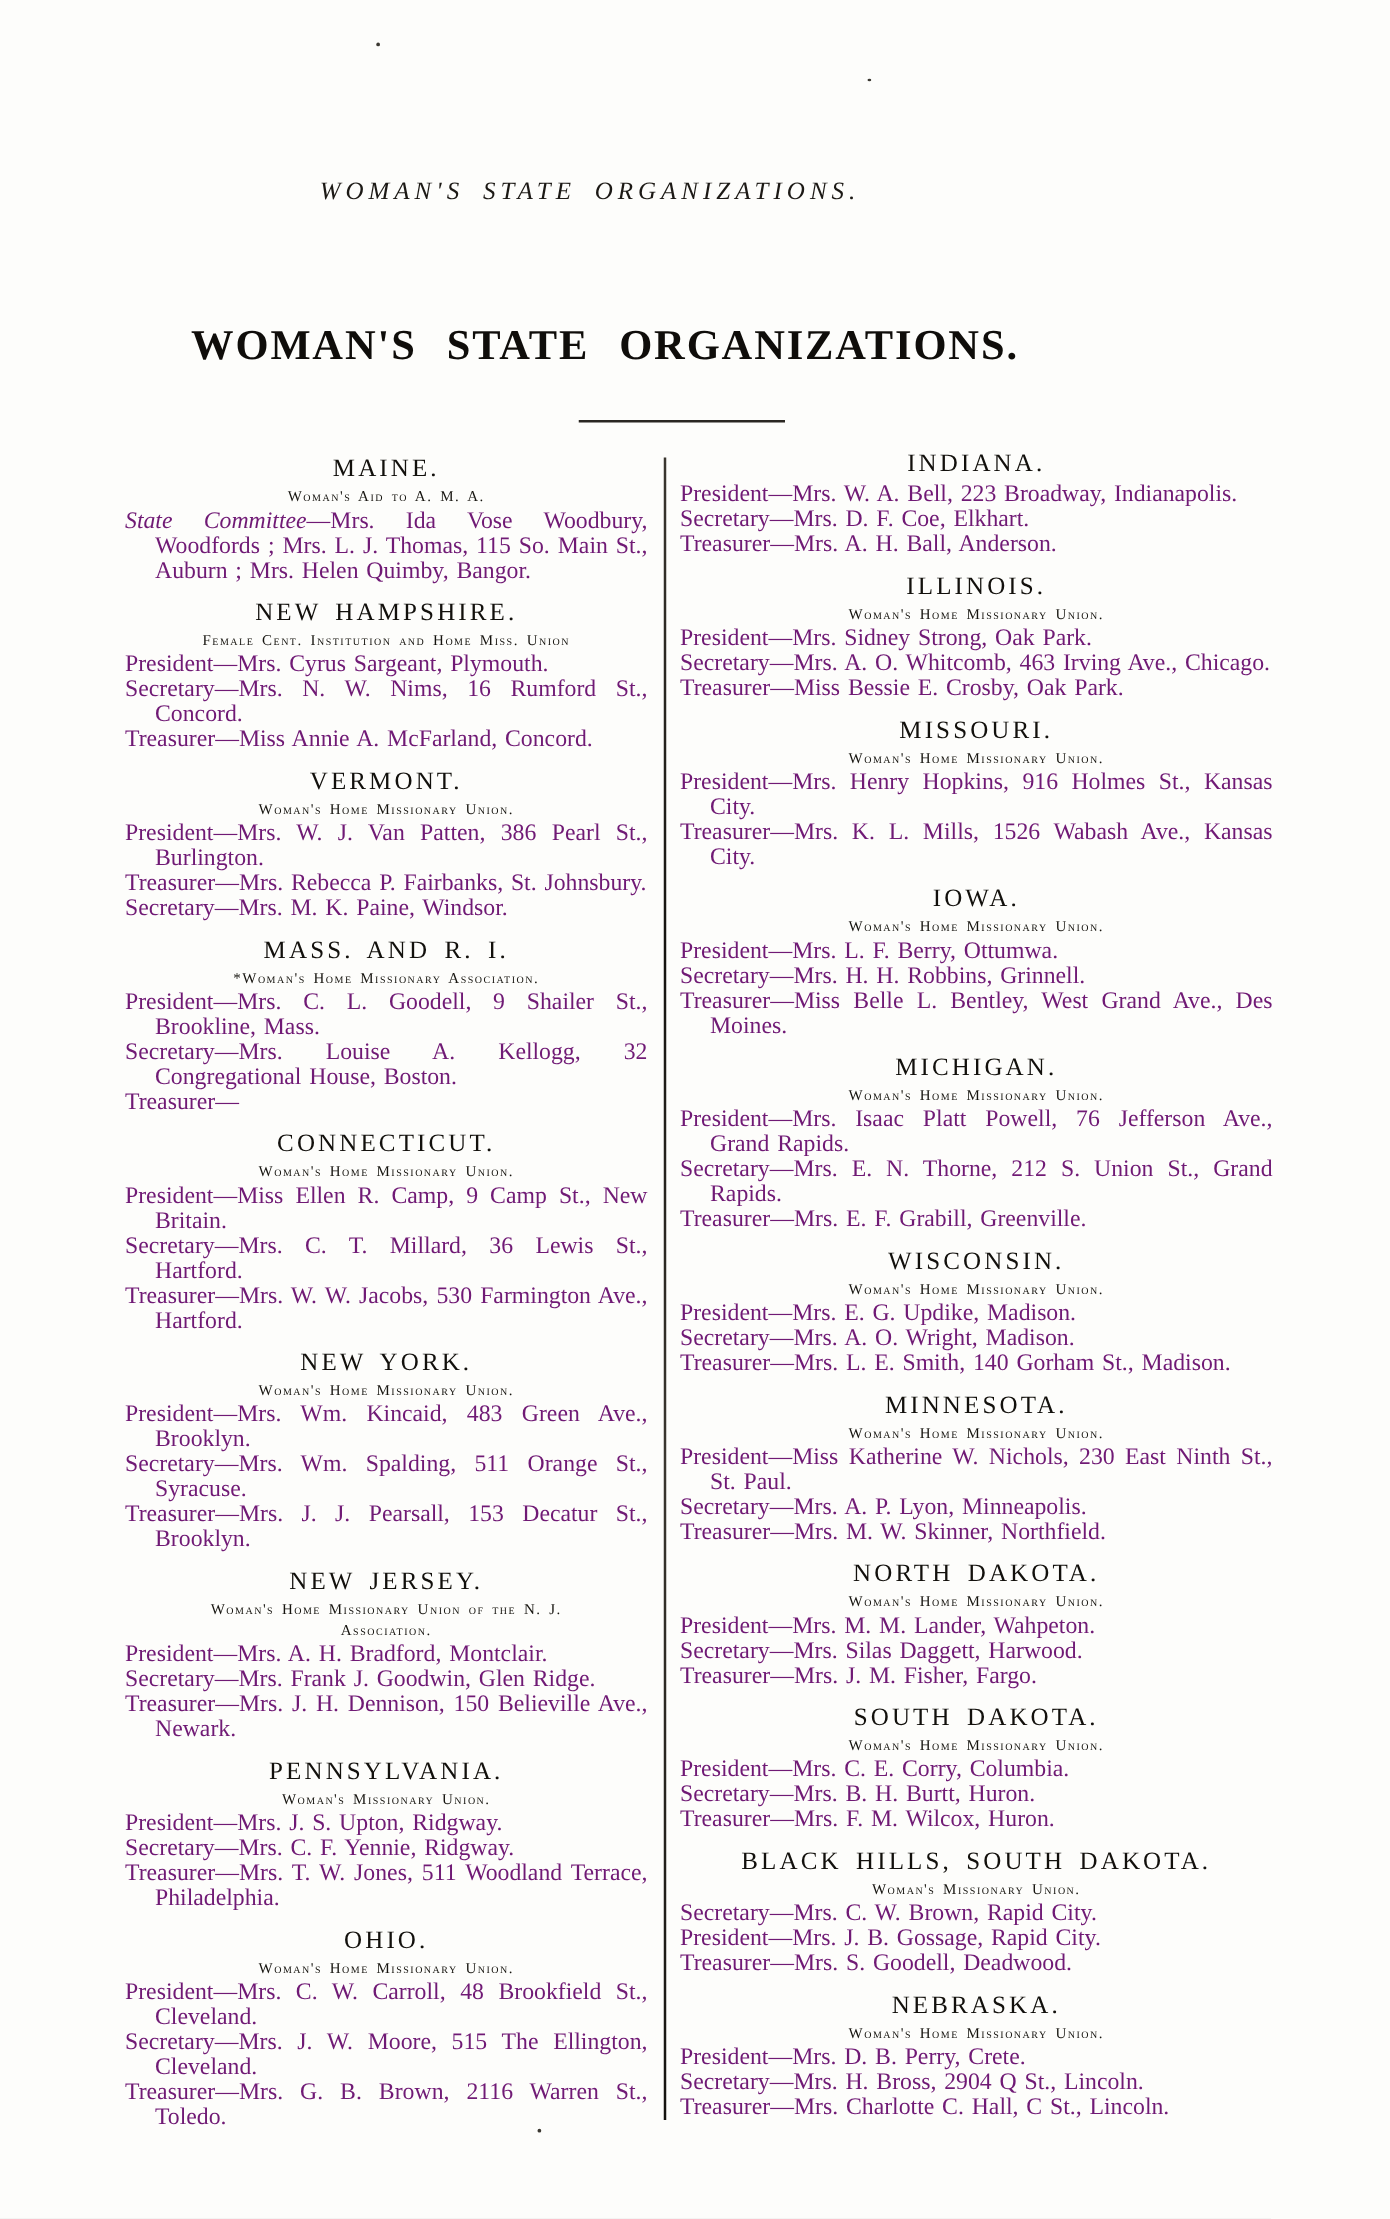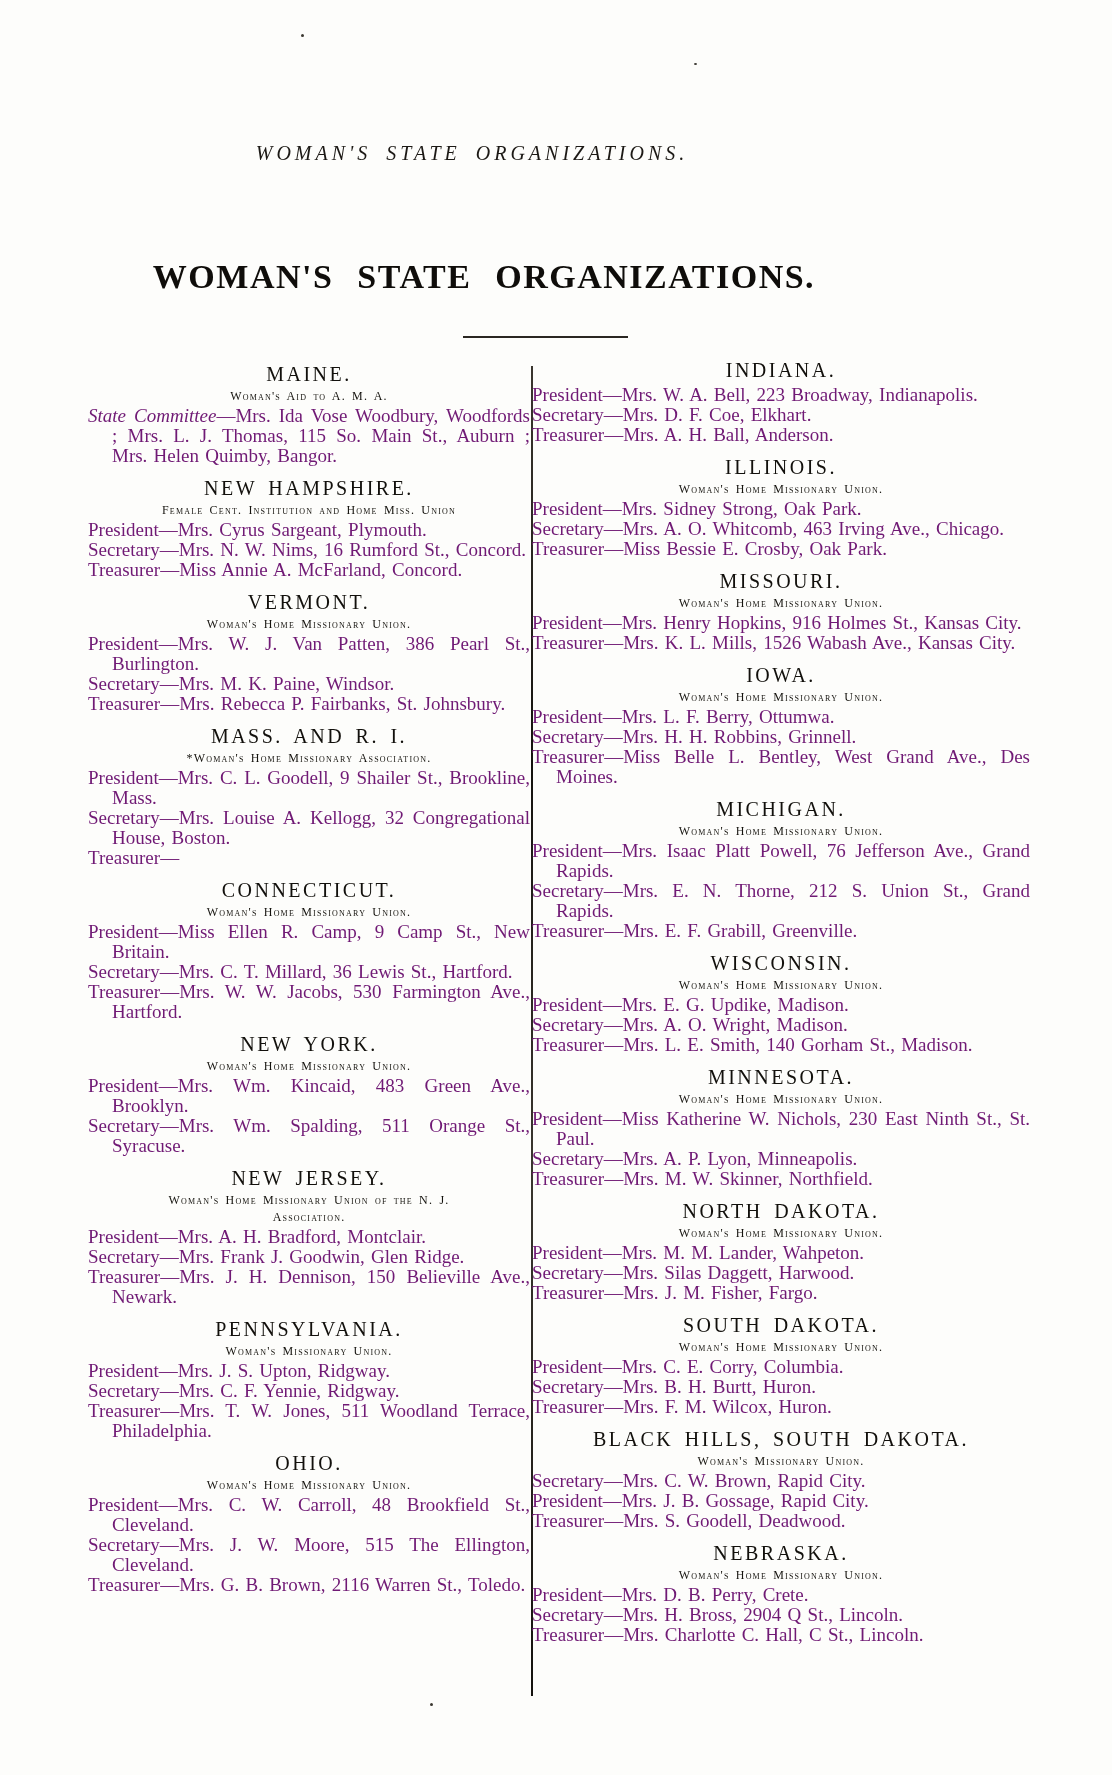--- a/index.html
+++ b/index.html
@@ -22,21 +22,21 @@
     position:absolute; top:336px; left:463px; width:165px; height:2px;
     background:#2a2722;
   }
   .column-divider{
     position:absolute; left:531px; top:366px; width:2px; height:1330px;
     background:linear-gradient(#3a362f, #14120e 30%, #3a362f 60%, #14120e);
   }
   .col{ position:absolute; }
   .col-left{ left:88px; top:352px; width:442px; }
   .col-right{ left:532px; top:348px; width:498px; }
-  section{ margin:0; }
+  section{ margin:12px; }
   .state-heading{
     margin:11px 0 3px; text-align:center;
     font-size:20px; font-weight:normal; letter-spacing:2.5px;
     word-spacing:4px; color:#12100c;
   }
   .org-line{
     text-align:center; font-variant:small-caps; font-size:12px;
     letter-spacing:1.2px; word-spacing:2px; margin:0 0 2px; color:#15130e;
   }
   .entry{
@@ -68,42 +68,43 @@
         <h2 class="state-heading">NEW HAMPSHIRE.</h2>
         <div class="org-line">Female Cent. Institution and Home Miss. Union</div>
         <p class="entry"><span class="entry-label">President</span><span class="entry-rest">—Mrs. Cyrus Sargeant, Plymouth.</span></p>
         <p class="entry"><span class="entry-label">Secretary</span><span class="entry-rest">—Mrs. N. W. Nims, 16 Rumford St., Concord.</span></p>
         <p class="entry"><span class="entry-label">Treasurer</span><span class="entry-rest">—Miss Annie A. McFarland, Concord.</span></p>
       </section>
       <section>
         <h2 class="state-heading">VERMONT.</h2>
         <div class="org-line">Woman's Home Missionary Union.</div>
         <p class="entry"><span class="entry-label">President</span><span class="entry-rest">—Mrs. W. J. Van Patten, 386 Pearl St., Burlington.</span></p>
+        <p class="entry"><span class="entry-label">Treasurer</span><span class="entry-rest">—Mrs. Rebecca P. Fairbanks, St. Johnsbury.</span></p>
         <p class="entry"><span class="entry-label">Secretary</span><span class="entry-rest">—Mrs. M. K. Paine, Windsor.</span></p>
-        <p class="entry"><span class="entry-label">Treasurer</span><span class="entry-rest">—Mrs. Rebecca P. Fairbanks, St. Johnsbury.</span></p>
       </section>
       <section>
         <h2 class="state-heading">MASS. AND R. I.</h2>
         <div class="org-line">*Woman's Home Missionary Association.</div>
         <p class="entry"><span class="entry-label">President</span><span class="entry-rest">—Mrs. C. L. Goodell, 9 Shailer St., Brookline, Mass.</span></p>
         <p class="entry"><span class="entry-label">Secretary</span><span class="entry-rest">—Mrs. Louise A. Kellogg, 32 Congregational House, Boston.</span></p>
         <p class="entry"><span class="entry-label">Treasurer</span><span class="entry-rest">—</span></p>
       </section>
       <section>
         <h2 class="state-heading">CONNECTICUT.</h2>
         <div class="org-line">Woman's Home Missionary Union.</div>
         <p class="entry"><span class="entry-label">President</span><span class="entry-rest">—Miss Ellen R. Camp, 9 Camp St., New Britain.</span></p>
         <p class="entry"><span class="entry-label">Secretary</span><span class="entry-rest">—Mrs. C. T. Millard, 36 Lewis St., Hartford.</span></p>
         <p class="entry"><span class="entry-label">Treasurer</span><span class="entry-rest">—Mrs. W. W. Jacobs, 530 Farmington Ave., Hartford.</span></p>
       </section>
       <section>
         <h2 class="state-heading">NEW YORK.</h2>
         <div class="org-line">Woman's Home Missionary Union.</div>
         <p class="entry"><span class="entry-label">President</span><span class="entry-rest">—Mrs. Wm. Kincaid, 483 Green Ave., Brooklyn.</span></p>
         <p class="entry"><span class="entry-label">Secretary</span><span class="entry-rest">—Mrs. Wm. Spalding, 511 Orange St., Syracuse.</span></p>
+        <p class="entry"><span class="entry-label">Treasurer</span><span class="entry-rest">—Mrs. J. J. Pearsall, 153 Decatur St., Brooklyn.</span></p>
       </section>
       <section>
         <h2 class="state-heading">NEW JERSEY.</h2>
         <div class="org-line">Woman's Home Missionary Union of the N. J.</div>
         <div class="org-line">Association.</div>
         <p class="entry"><span class="entry-label">President</span><span class="entry-rest">—Mrs. A. H. Bradford, Montclair.</span></p>
         <p class="entry"><span class="entry-label">Secretary</span><span class="entry-rest">—Mrs. Frank J. Goodwin, Glen Ridge.</span></p>
         <p class="entry"><span class="entry-label">Treasurer</span><span class="entry-rest">—Mrs. J. H. Dennison, 150 Believille Ave., Newark.</span></p>
       </section>
       <section>

